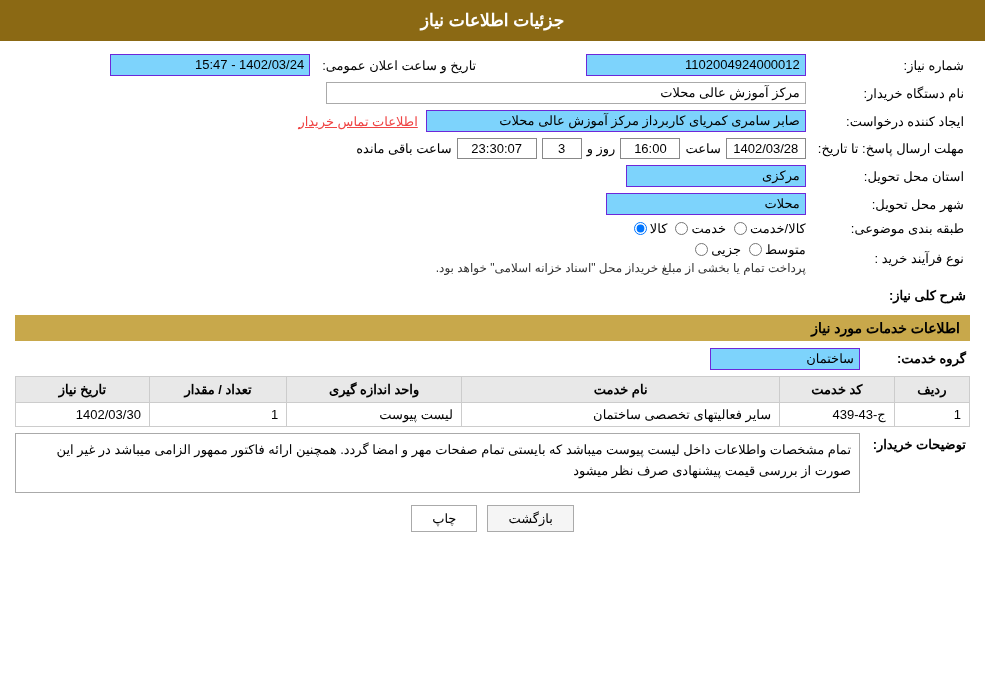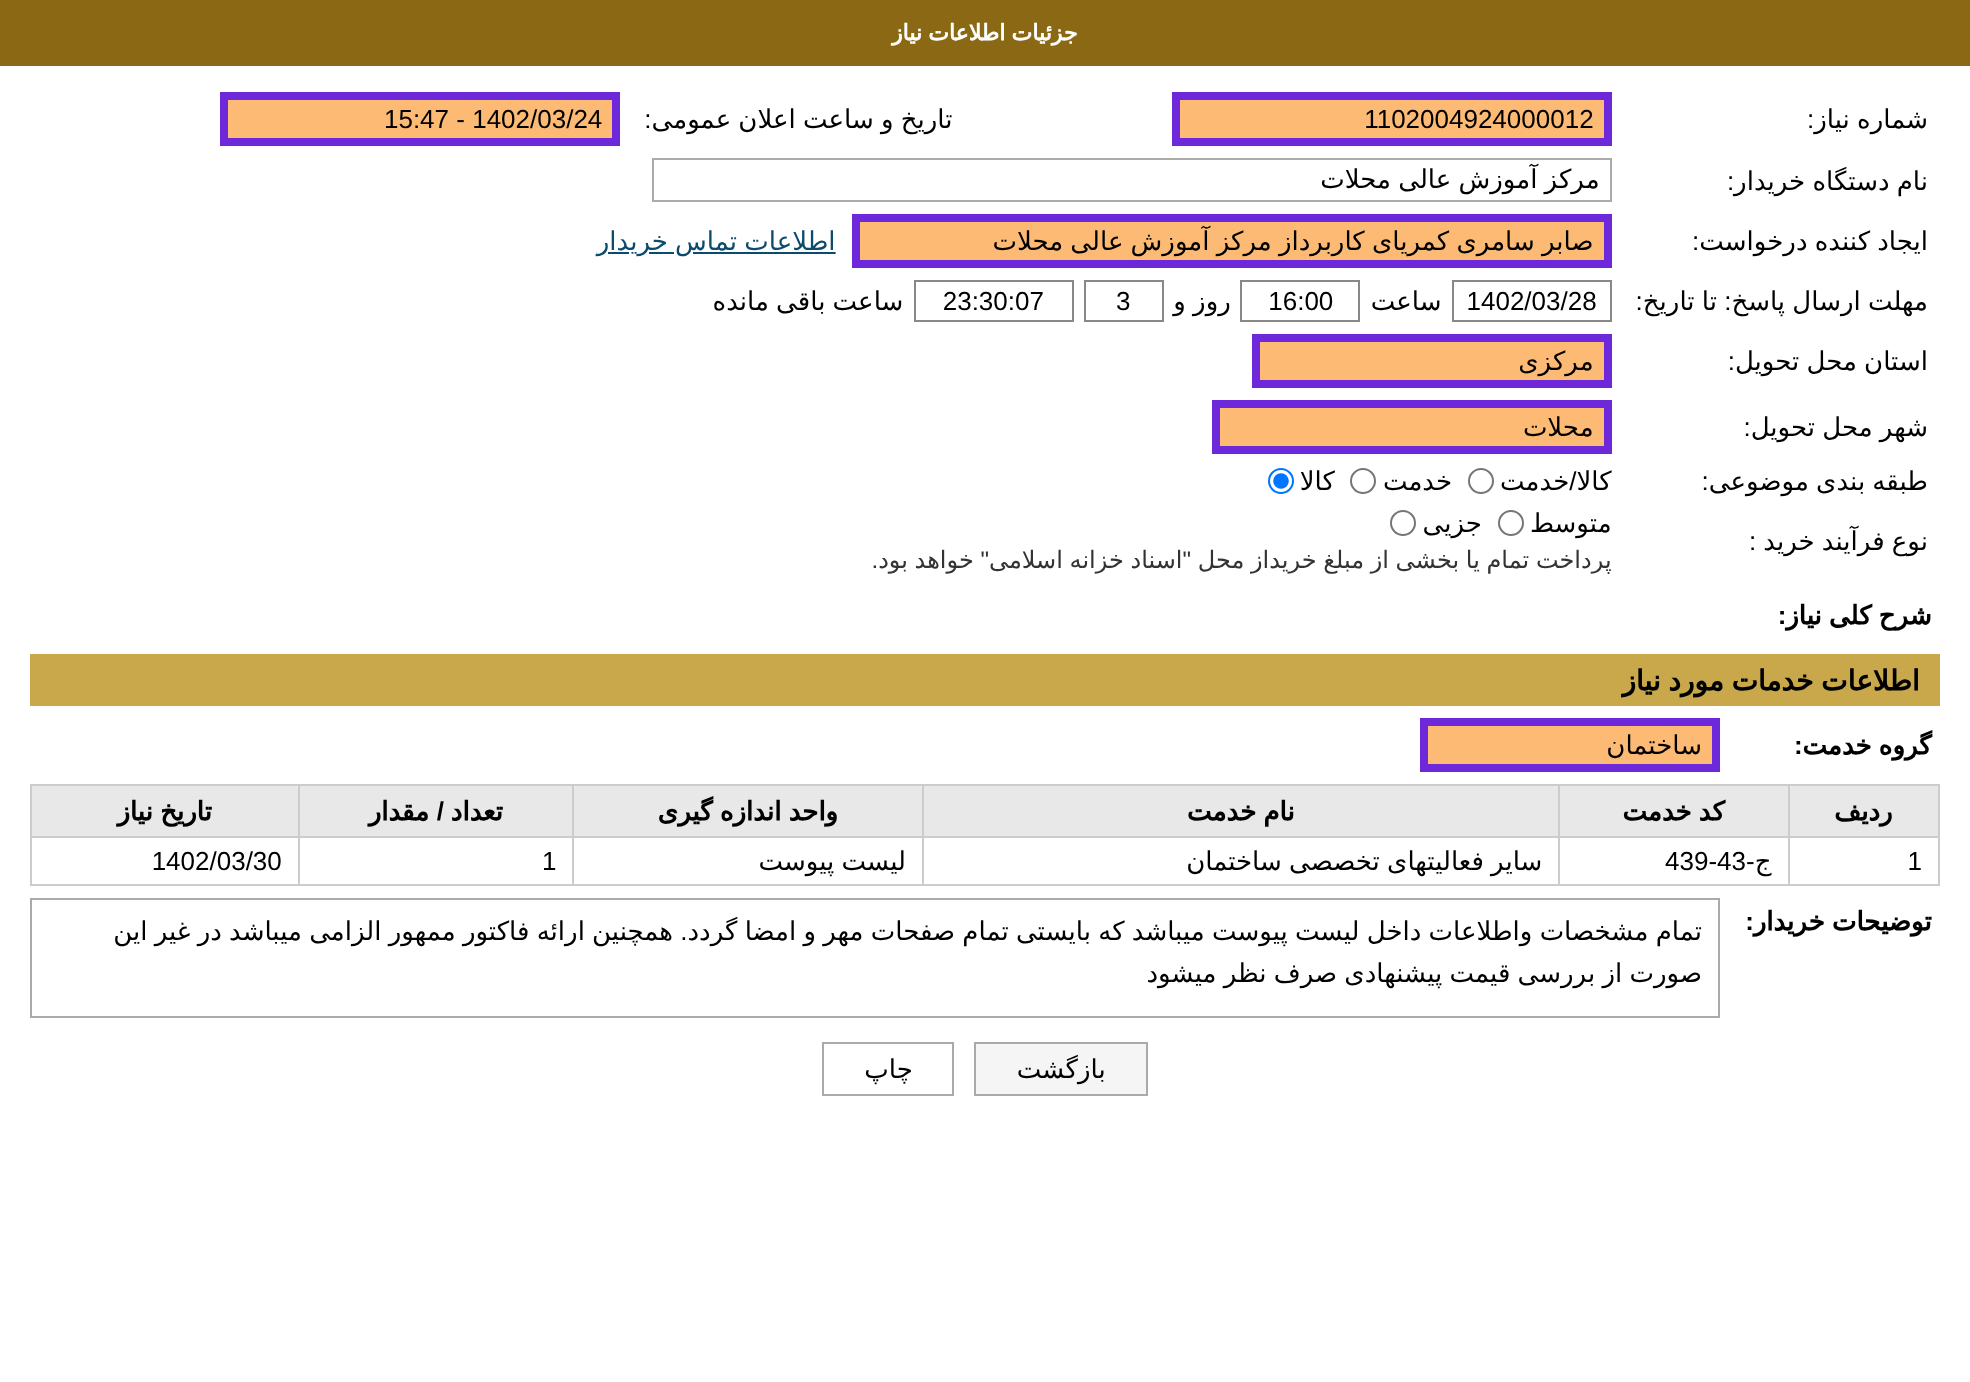--- a/index.html
+++ b/index.html
@@ -13,21 +13,21 @@
       width: 985px;
       min-height: 691px;
       background: #fff;
       margin: 0 auto;
     }
     .header-bar {
       background: #8B6914;
       color: #fff;
       text-align: center;
       padding: 10px 15px;
-      font-size: 11px;
+      font-size: 17px;
       font-weight: bold;
     }
     .content-area {
       padding: 10px 15px;
     }
     .section-title {
       background: #c8a84b;
       color: #000;
       font-weight: bold;
       font-size: 14px;
@@ -47,36 +47,36 @@
       color: #000;
       font-weight: normal;
       white-space: nowrap;
       text-align: right;
       width: 130px;
     }
     .value-cell {
       text-align: right;
     }
     .input-box {
-      border: 4px solid #6d28d9;
-      background: #fdba74;
+      border: 1px solid #6d28d9;
+      background: #7dd3fc;
       padding: 2px 5px;
       min-height: 22px;
       display: inline-block;
     }
     .input-box-full {
       border: 1px solid #aaa;
       background: #fff;
       padding: 2px 5px;
       min-height: 22px;
       width: 100%;
       display: block;
     }
     .link-text {
-      color: #0c4a6e;
+      color: #ef4444;
       text-decoration: underline;
       cursor: pointer;
     }
     .radio-group {
       display: flex;
       align-items: center;
       gap: 8px;
       direction: rtl;
     }
     .radio-item {

